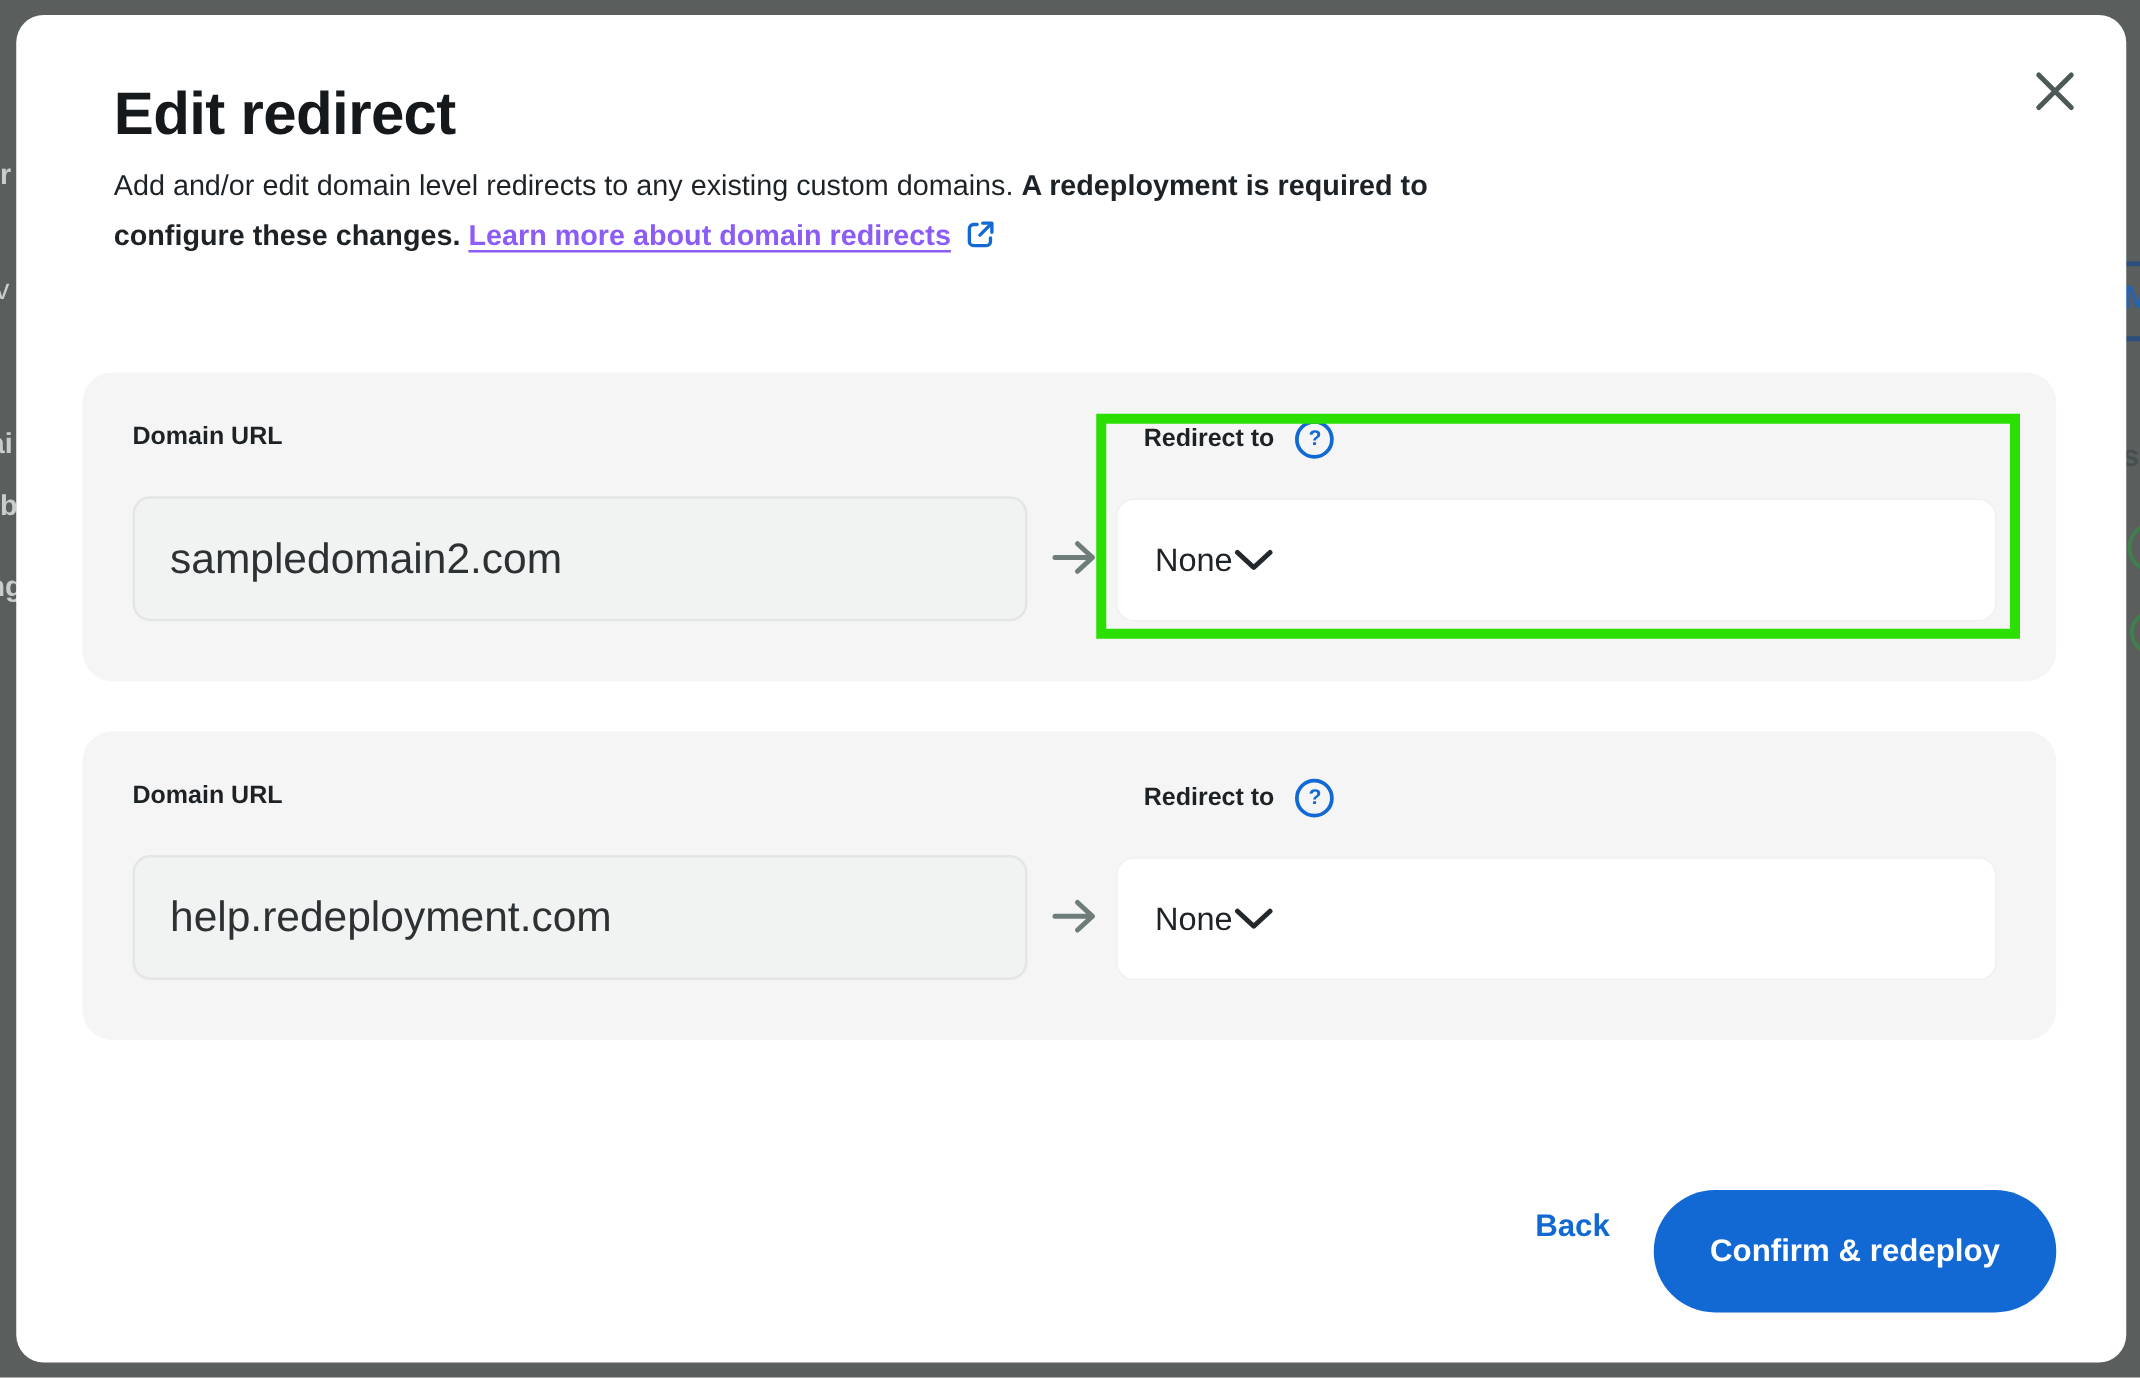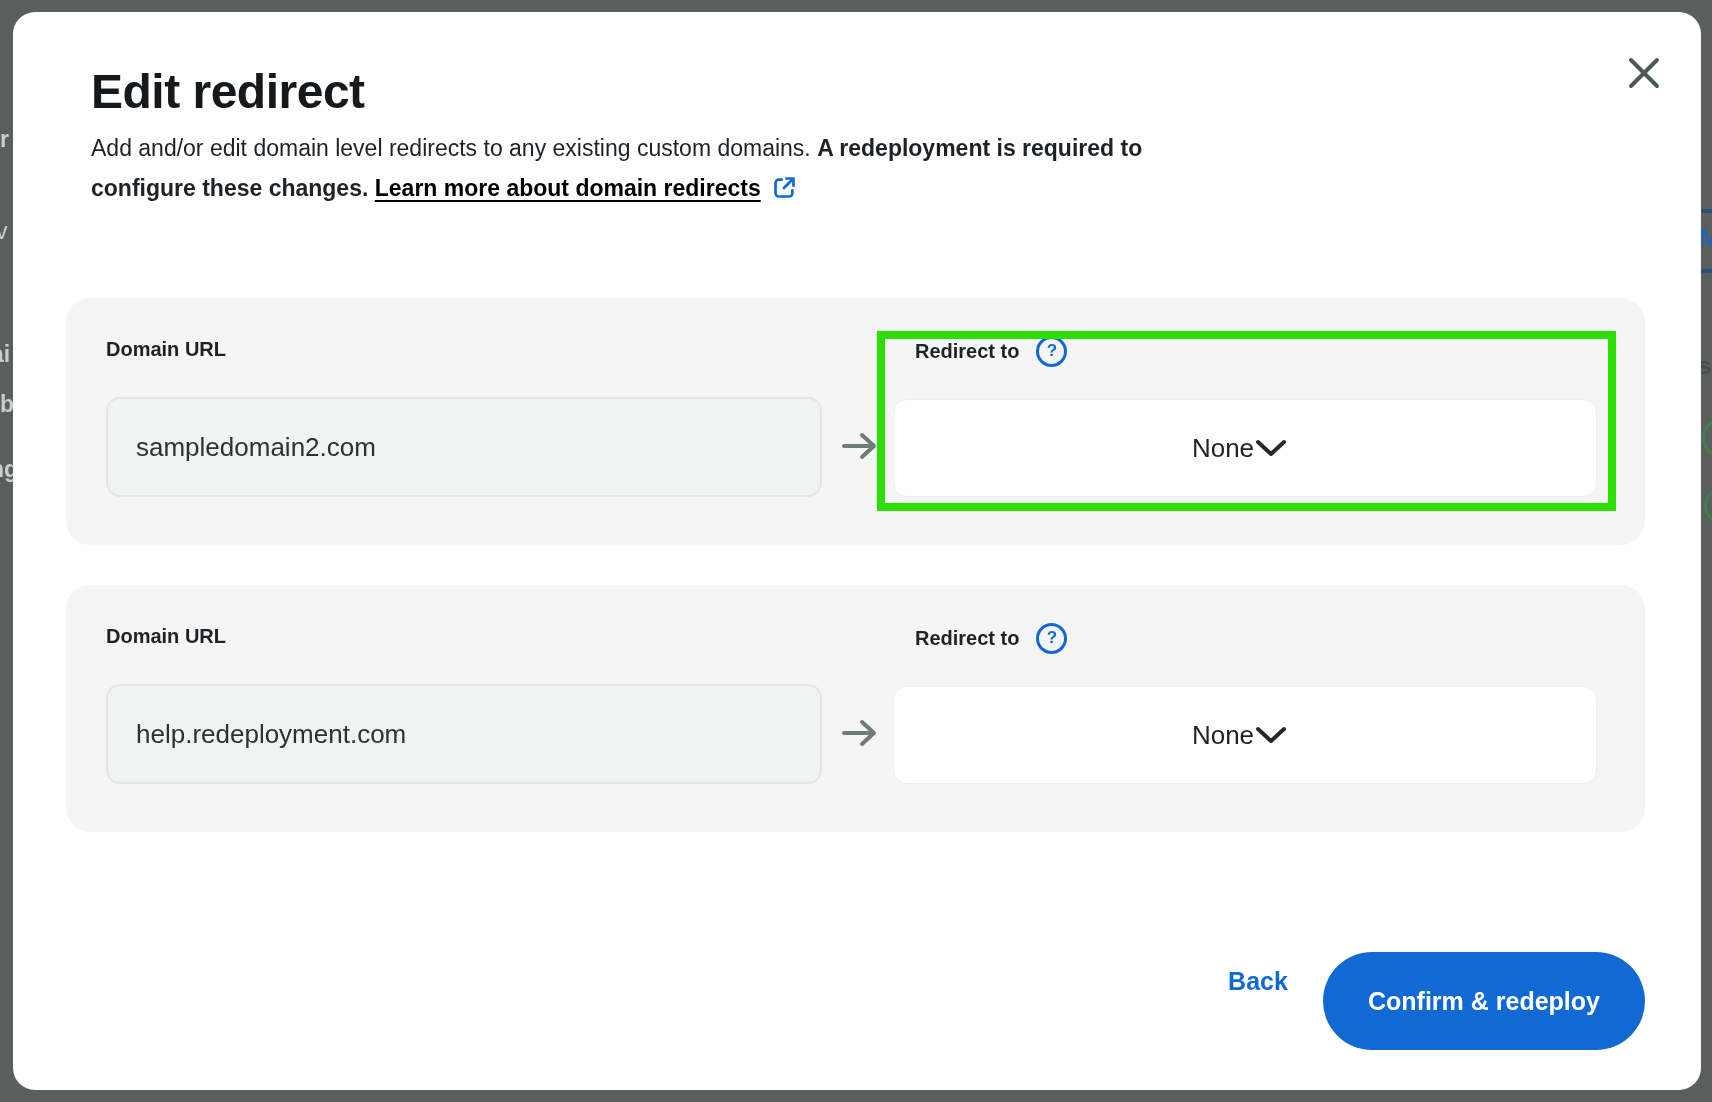--- a/index.html
+++ b/index.html
@@ -40,21 +40,21 @@
   .modal-title{
     position:absolute;left:78px;top:52px;margin:0;
     font-size:48px;font-weight:700;color:#16191c;letter-spacing:-0.5px;
   }
   .modal-desc{
     position:absolute;left:78px;top:116px;margin:0;width:1160px;
     font-size:23px;line-height:40px;color:#1d2226;
   }
   .modal-desc b{font-weight:700;text-align:right;}
   .learn-link{
-    color:#000000;font-weight:700;text-decoration:underline;
+    color:#8b5cf6;font-weight:700;text-decoration:underline;
     text-underline-offset:4px;text-decoration-thickness:2px;cursor:pointer;
   }
   .ext-icon{vertical-align:-5px;margin-left:10px;}
 
   
   .card{
     position:absolute;left:53px;width:1579px;height:247px;
     background:#f4f5f4;border-radius:24px;
   }
   .card1{top:286px;}
@@ -71,27 +71,27 @@
   .help-icon{
     width:25px;height:25px;border:3px solid #1269d3;border-radius:50%;
     color:#1269d3;font-size:17px;font-weight:700;
     display:flex;align-items:center;justify-content:center;cursor:pointer;
     flex:0 0 auto;
   }
   .text-input{
     position:absolute;left:40px;top:99px;width:716px;height:100px;
     background:#f1f3f2;border:2px solid #e4e6e5;border-radius:14px;
     box-sizing:border-box;display:flex;align-items:center;padding-left:28px;
-    font-size:26px;color:#2c3134;
+    font-size:34px;color:#2c3134;
   }
   .arrow{position:absolute;left:774px;top:133px;}
   .select{
     position:absolute;left:827px;top:101px;width:704px;height:98px;
     background:#ffffff;border:1px solid #eef0ef;border-radius:14px;
-    box-sizing:border-box;display:flex;align-items:center;justify-content:center;
+    box-sizing:border-box;display:flex;align-items:center;justify-content:flex-start;
     padding:0 40px 0 30px;font-size:26px;color:#1e2327;cursor:pointer;
   }
   .highlight-box{
     position:absolute;left:811px;top:33px;width:739px;height:180px;
     border:8px solid #2bdf00;box-sizing:border-box;pointer-events:none;
   }
 
   
   .back-btn{
     position:absolute;left:1185px;top:920px;width:120px;height:98px;

